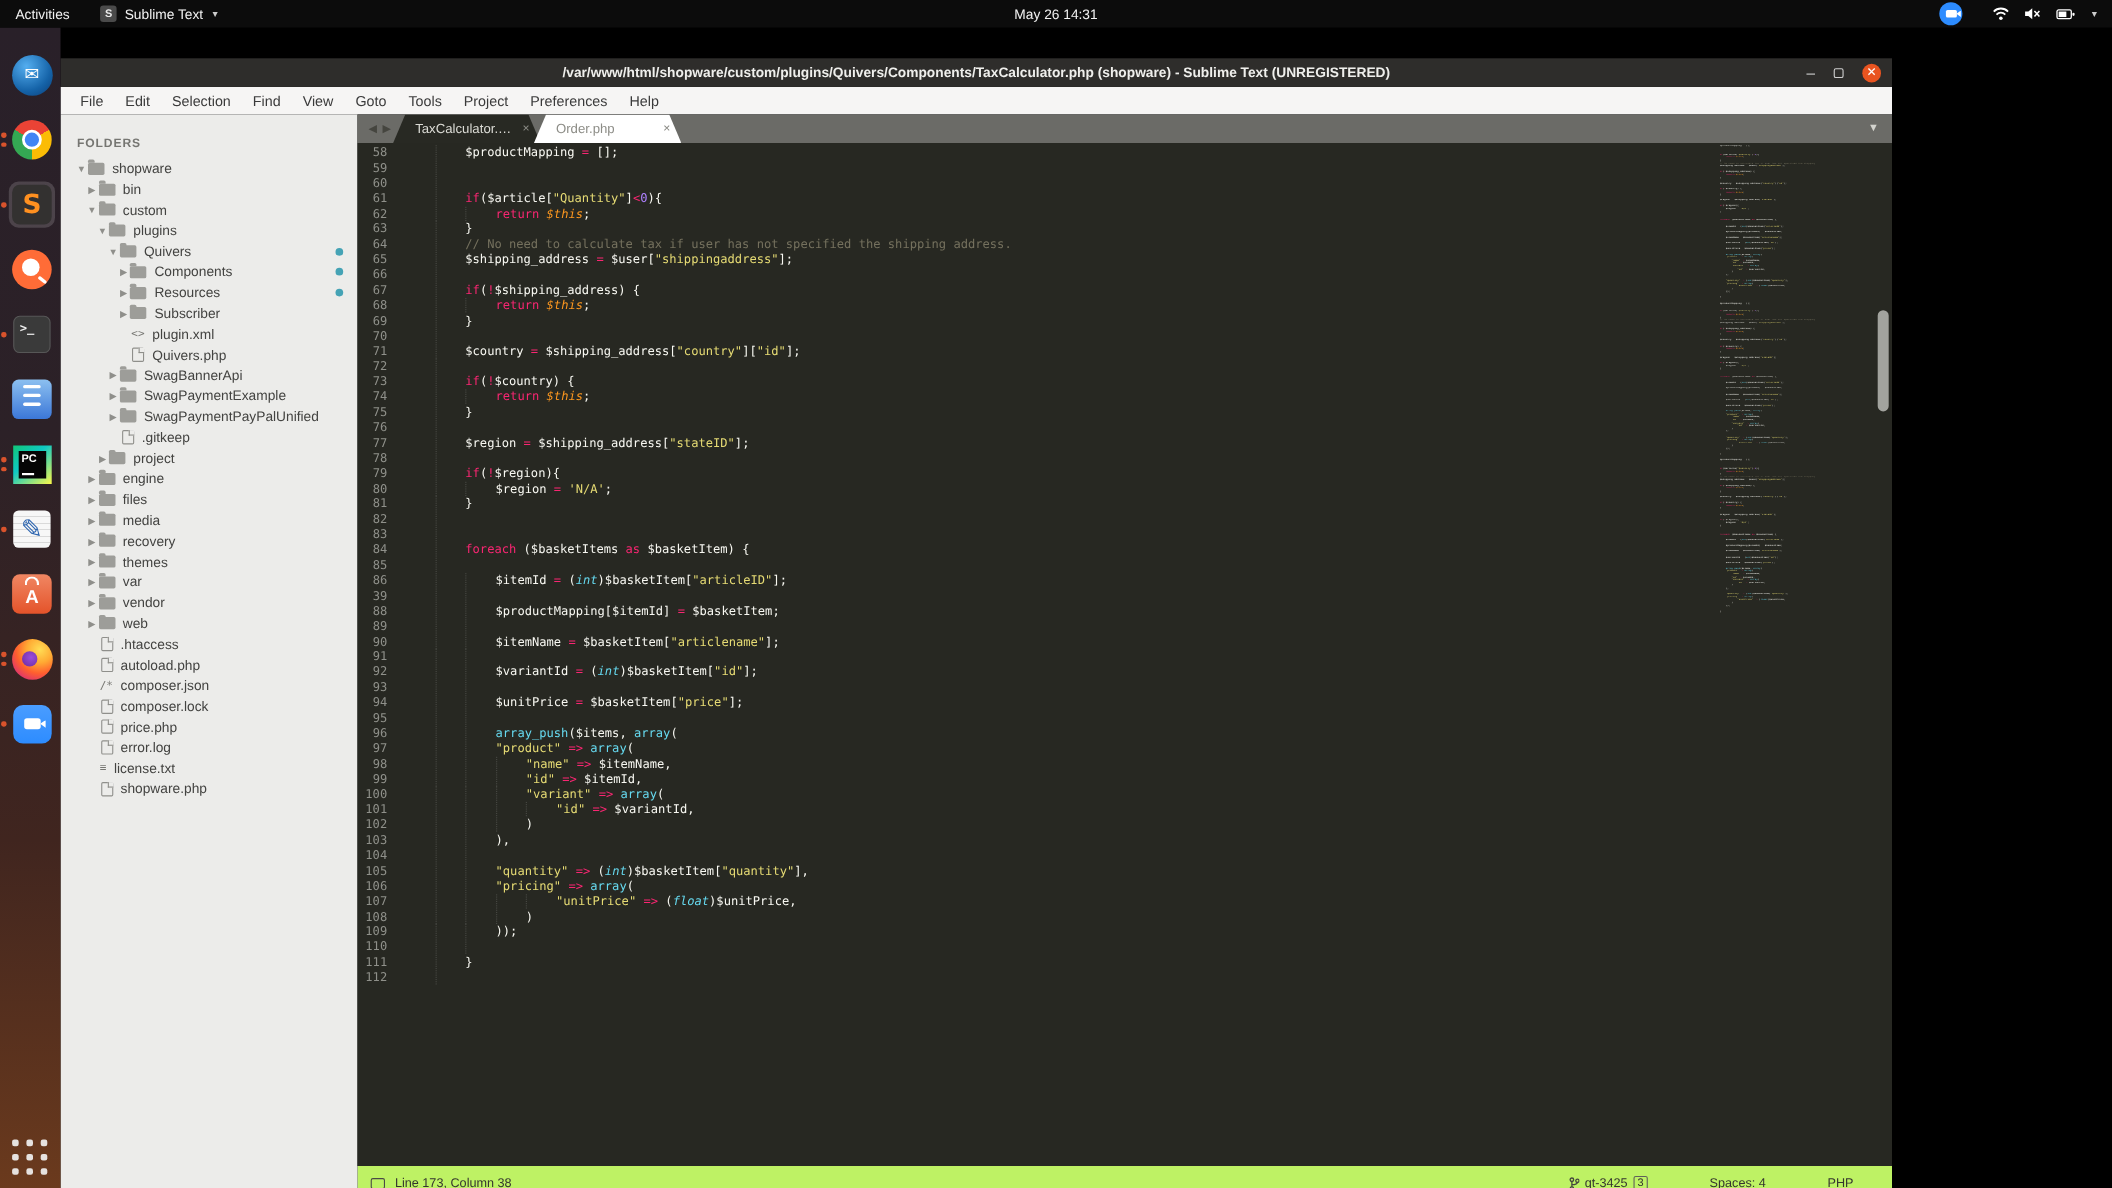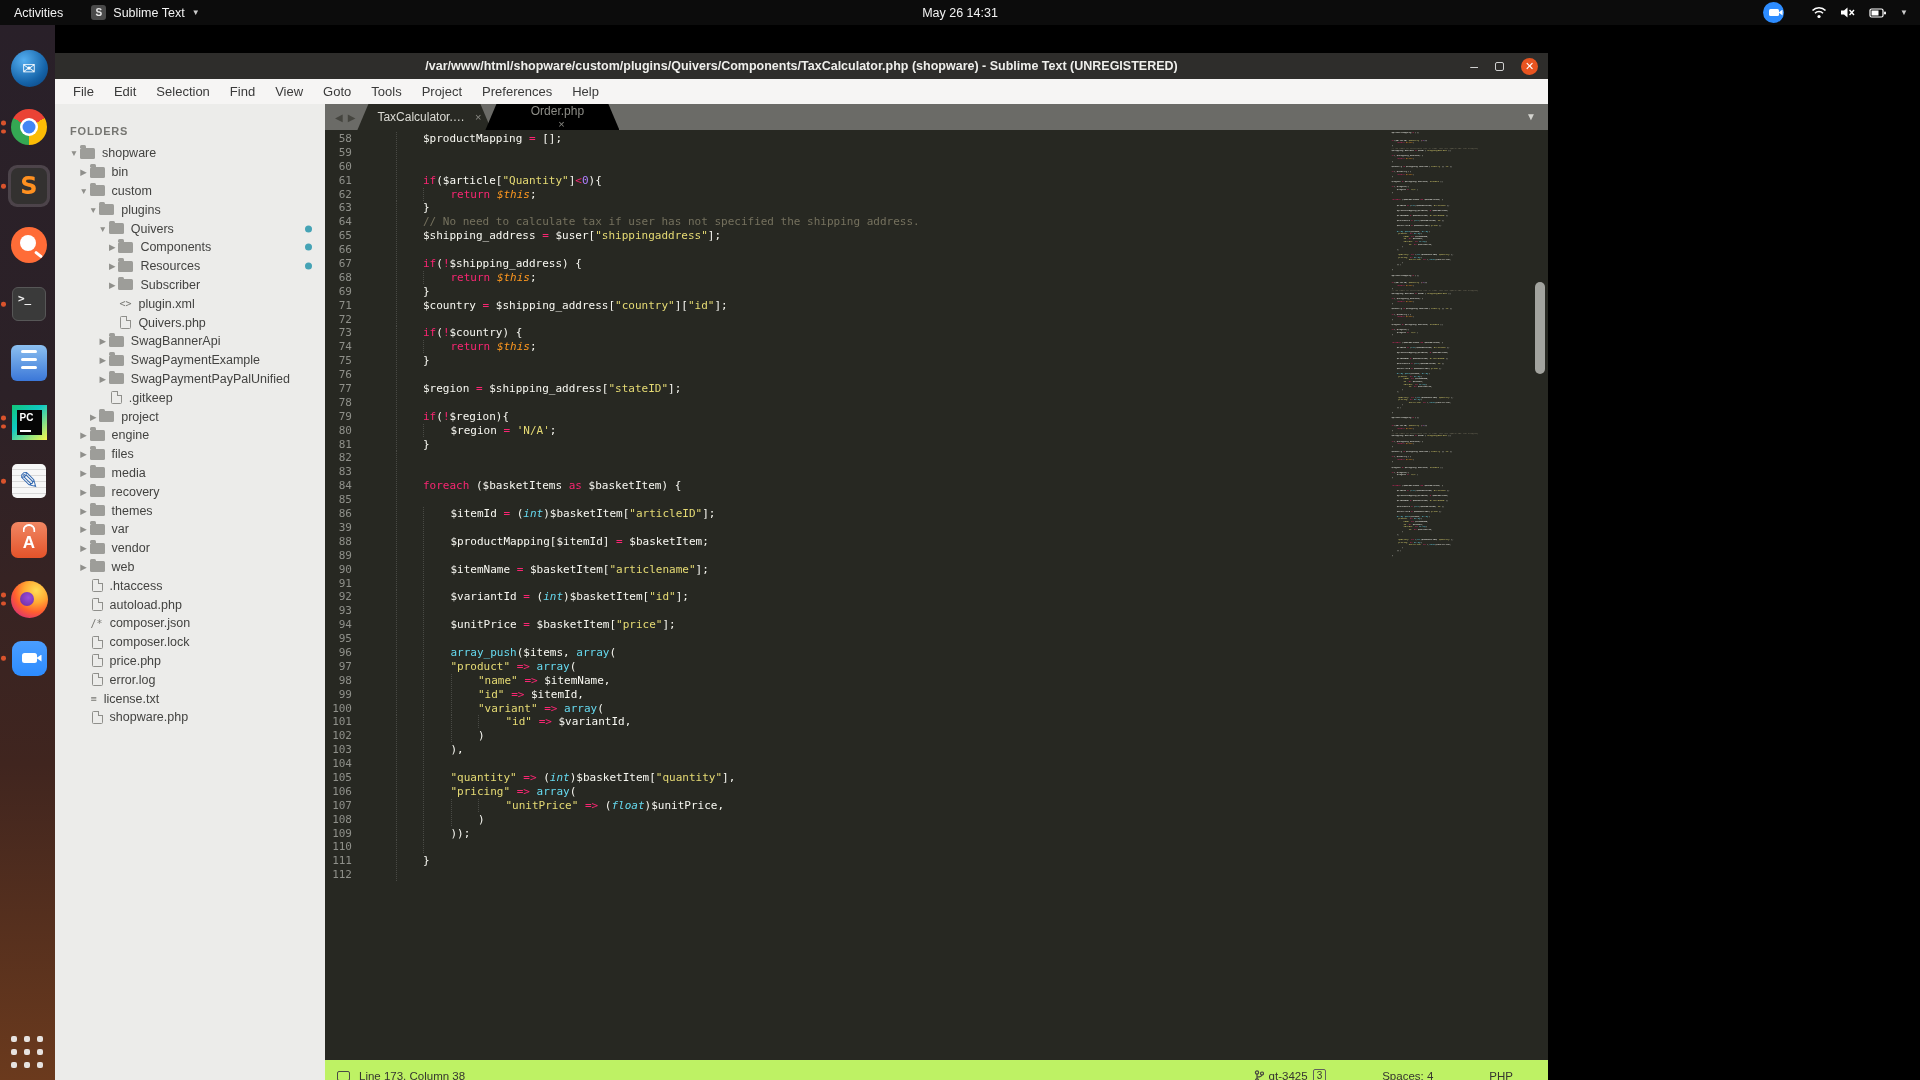--- a/index.html
+++ b/index.html
@@ -1,18 +1,18 @@
 <!DOCTYPE html>
 <html><head>
 <meta charset="utf-8">
 <style>
   * { margin:0; padding:0; box-sizing:border-box; }
   html,body { width:1920px; height:1080px; overflow:hidden; background:#000;
               font-family:"Liberation Sans", sans-serif; }
-  .screen { position:absolute; inset:0; width:1548px; height:1080px; }
+  .screen { position:absolute; inset:0; width:1720px; height:1080px; }
 
   
   .topbar { position:absolute; left:0; top:0; width:1920px; height:25px; background:#0c0c0c;
             color:#f2f2f2; display:flex; align-items:center; font-size:12.5px; z-index:50; }
   .tb-activities { padding:0 14px; height:100%; display:flex; align-items:center; }
   .tb-appmenu { display:flex; align-items:center; gap:7px; margin-left:14px; height:100%; }
   .tb-st-icon { width:15px; height:15px; border-radius:3px; background:#4a4a4a; color:#e8e8e8;
                 font-weight:bold; font-size:10px; display:grid; place-items:center; }
   .tb-caret { font-size:8px; color:#ccc; }
   .tb-clock { position:absolute; left:0; right:0; text-align:center; pointer-events:none; }
@@ -122,21 +122,21 @@
 
   
   .editor-col { flex:1; display:flex; flex-direction:column; min-width:0; }
   .tabbar { height:26px; background:#6b6b67; flex:none; display:flex; align-items:stretch;
             position:relative; }
   .tab-arrows { display:flex; align-items:center; gap:5px; padding:0 8px 0 10px; color:#45453f;
                 font-size:10px; }
   .tab { width:134px; display:flex; align-items:center; padding:0 10px 0 20px; font-size:12px;
          clip-path:polygon(11px 0, calc(100% - 11px) 0, 100% 100%, 0 100%); margin-left:-6px; }
   .tab.active { background:#282923; color:#dcdcd6; }
-  .tab.inactive { background:#000000; color:#8d8d87;flex-direction:column; }
+  .tab.inactive { background:#ffffff; color:#8d8d87; }
   .tab-label { flex:1; overflow:hidden; text-overflow:ellipsis; white-space:nowrap; }
   .tab-close { font-size:11px; color:#8a8a84; padding-left:8px; }
   .tab-menu-caret { position:absolute; right:12px; top:7px; color:#d3d3ce; font-size:10px; }
 
   .editor { flex:1; position:relative; background:#272822; overflow:hidden; }
   .code { position:absolute; left:0; top:2px; right:0; bottom:0; }
   .code-line { display:flex; height:13.9px; font:11px/13.9px "DejaVu Sans Mono",monospace; }
   .ln { width:44px; text-align:right; padding-right:17px; color:#8f908a; flex:none; }
   .lc { white-space:pre; color:#f8f8f2; }
   .tk-k { color:#f92672; } .tk-s { color:#e6db74; } .tk-n { color:#ae81ff; }
@@ -538,20 +538,24 @@
               </div>
               <div class="code-line">
                 <span class="ln">68</span>
                 <span class="lc"><span>    </span><span class="guide">    </span><span class="guide">    </span><span class="tk-k">return</span><span class="tk-p"> </span><span class="tk-t">$this</span><span class="tk-p">;</span></span>
               </div>
               <div class="code-line">
                 <span class="ln">69</span>
                 <span class="lc"><span>    </span><span class="guide">    </span><span class="tk-p">}</span></span>
               </div>
               <div class="code-line">
+                <span class="ln">70</span>
+                <span class="lc"><span>    </span><span class="guide">    </span></span>
+              </div>
+              <div class="code-line">
                 <span class="ln">71</span>
                 <span class="lc"><span>    </span><span class="guide">    </span><span class="tk-p">$country </span><span class="tk-k">=</span><span class="tk-p"> $shipping_address[</span><span class="tk-s">"country"</span><span class="tk-p">][</span><span class="tk-s">"id"</span><span class="tk-p">];</span></span>
               </div>
               <div class="code-line">
                 <span class="ln">72</span>
                 <span class="lc"><span>    </span><span class="guide">    </span></span>
               </div>
               <div class="code-line">
                 <span class="ln">73</span>
                 <span class="lc"><span>    </span><span class="guide">    </span><span class="tk-k">if</span><span class="tk-p">(</span><span class="tk-k">!</span><span class="tk-p">$country) {</span></span>

